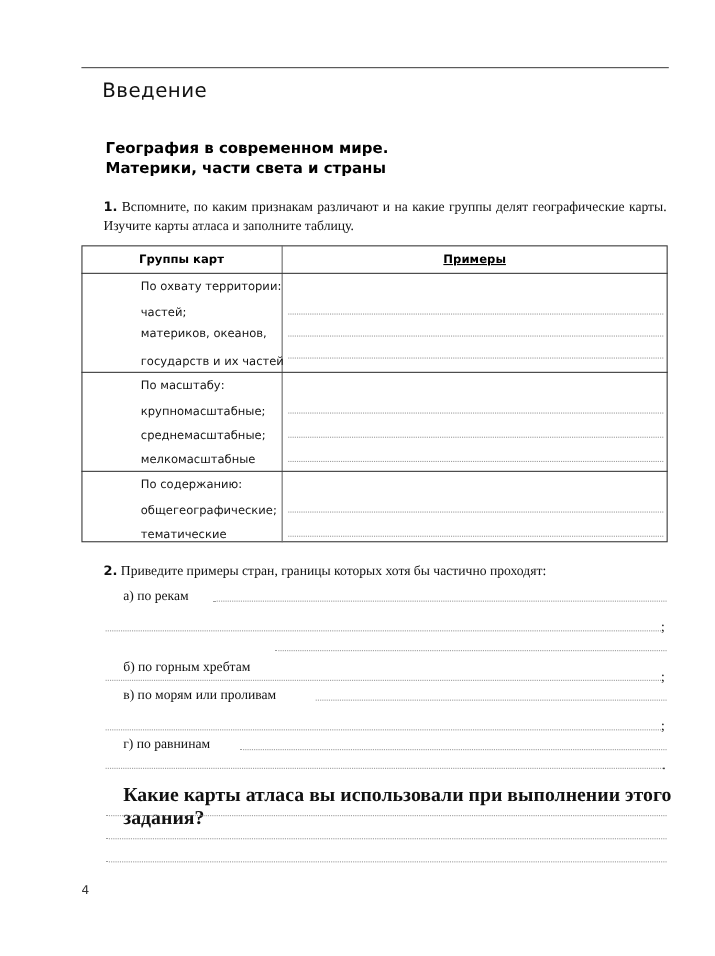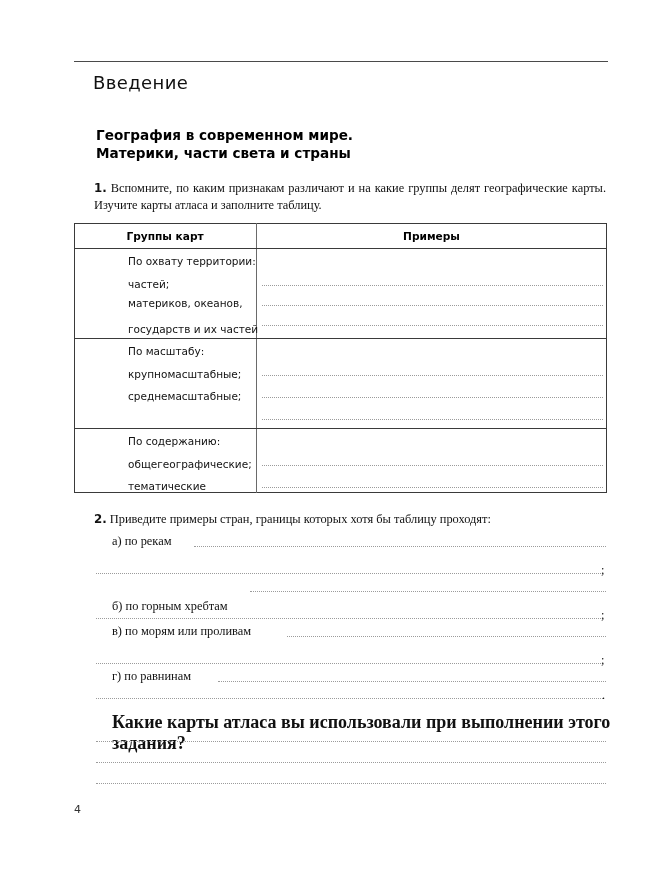--- a/index.html
+++ b/index.html
@@ -111,21 +111,21 @@
 
   .th-cell {
     position: absolute;
     font-family: "DejaVu Sans", "Liberation Sans", sans-serif;
     font-size: 10.6px;
     font-weight: 700;
     color: #000;
     text-align: center;
   }
   #th-groups { left: 74px; top: 230px; width: 182px; }
-  #th-examples { left: 256px; top: 230px; width: 351px; }
+  #th-examples { left: 256px; top: 230px; width: 351px; text-decoration: underline; }
 
   .lcell {
     position: absolute;
     left: 84px;
     width: 168px;
     font-family: "DejaVu Sans", "Liberation Sans", sans-serif;
     font-size: 10.5px;
     line-height: 14px;
     color: #111;
     margin-left: 44px;
@@ -212,35 +212,36 @@
   <div class="lcell" style="top:322px;">государств и их частей</div>
   <div class="dots incell" style="top:285px;"></div>
   <div class="dots incell" style="top:305px;"></div>
   <div class="dots incell" style="top:325px;"></div>
 
   <div class="hrule" style="top:338px;"></div>
 
   <div class="lcell" style="top:344px;">По масштабу:</div>
   <div class="lcell" style="top:367px;">крупномасштабные;</div>
   <div class="lcell" style="top:389px;">среднемасштабные;</div>
+  <div class="lcell" style="top:411px;">мелкомасштабные</div>
   <div class="dots incell" style="top:375px;"></div>
   <div class="dots incell" style="top:397px;"></div>
   <div class="dots incell" style="top:419px;"></div>
 
   <div class="hrule" style="top:428px;"></div>
 
   <div class="lcell" style="top:434px;">По содержанию:</div>
   <div class="lcell" style="top:457px;">общегеографические;</div>
   <div class="lcell" style="top:479px;">тематические</div>
   <div class="dots incell" style="top:465px;"></div>
   <div class="dots incell" style="top:487px;"></div>
 
   <div class="task" id="task2">
     <span class="num">2.</span>
-    <span class="body">Приведите примеры стран, границы которых хотя бы таблицу проходят:</span>
+    <span class="body">Приведите примеры стран, границы которых хотя бы частично проходят:</span>
   </div>
 
   <div class="qitem" style="top:534px;">а) по рекам</div>
   <div class="qdots" style="left:194px; top:546px; width:412px;"></div>
   <div class="qdots" style="left:96px; top:573px; width:505px;"></div>
   <div class="endmark" style="left:601px; top:563px;">;</div>
 
   <div class="qitem" style="top:579px;margin-top:20px;">б) по горным хребтам</div>
   <div class="qdots" style="left:250px; top:591px; width:356px;"></div>
   <div class="qdots" style="left:96px; top:618px; width:505px;"></div>

